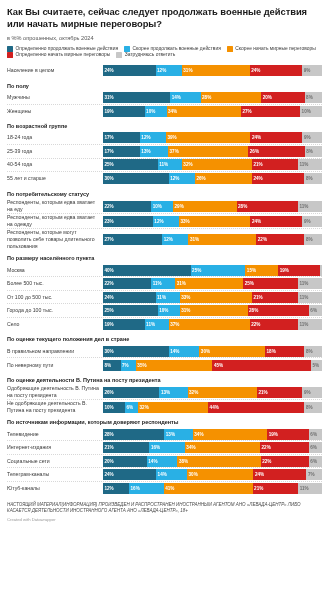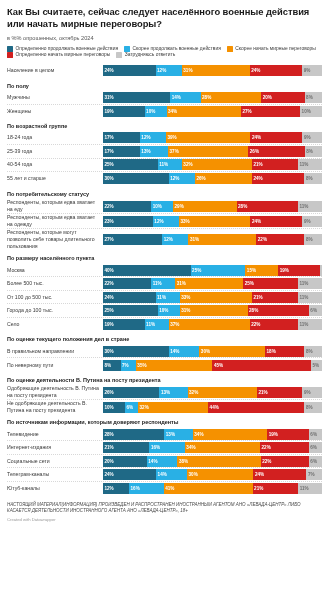--- a/index.html
+++ b/index.html
@@ -108,21 +108,21 @@
     font-size: 4.2px;
     color: #9a9a9a;
     padding: 3px 0 0 0;
   }
 </style>
 </head>
 <body>
 
 <div class="page">
 
-  <h1 class="chart-title">Как Вы считаете, сейчас следует населённого военные действия или начать мирные переговоры?</h1>
+  <h1 class="chart-title">Как Вы считаете, сейчас следует продолжать военные действия или начать мирные переговоры?</h1>
   <div class="chart-subtitle">в %% опрошенных, октябрь 2024</div>
 
   <div class="legend" id="legend">
       <div class="legend-item">
         <span class="legend-swatch" style="background: rgb(31, 105, 134);"></span>
         <span>Определенно продолжать военные действия</span>
       </div>
       <div class="legend-item">
         <span class="legend-swatch" style="background: rgb(41, 176, 229);"></span>
         <span>Скорее продолжать военные действия</span>

